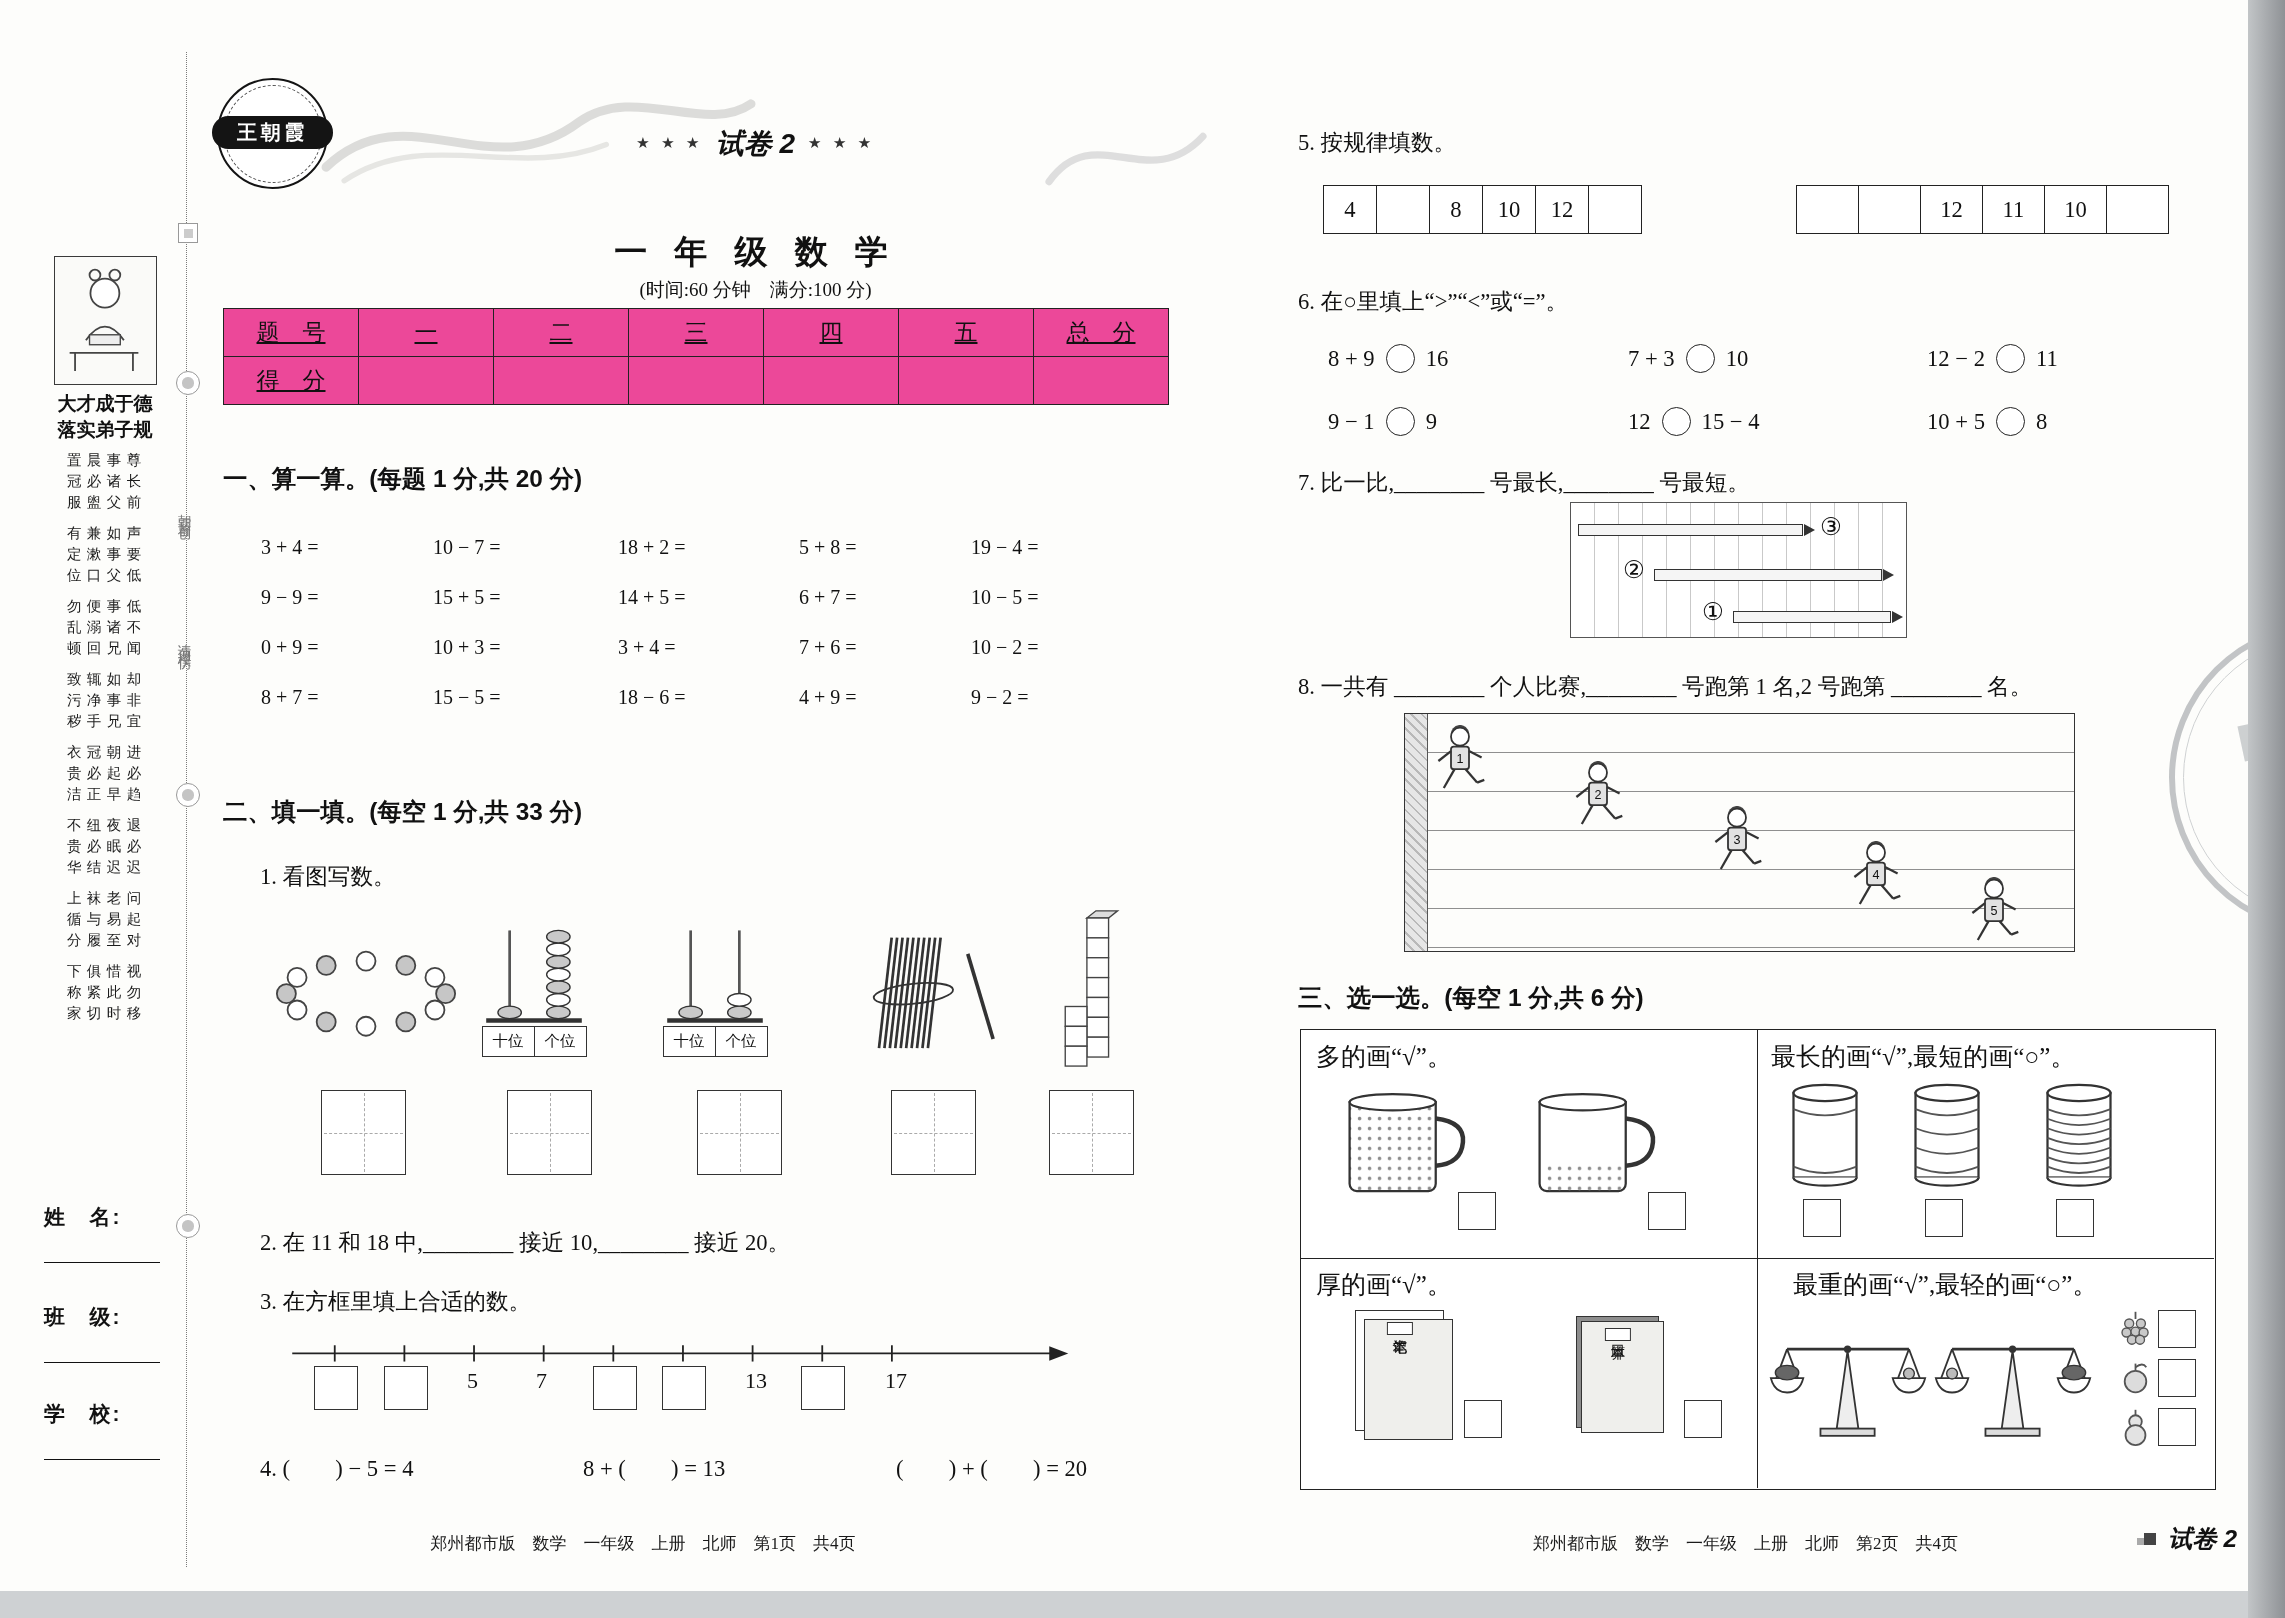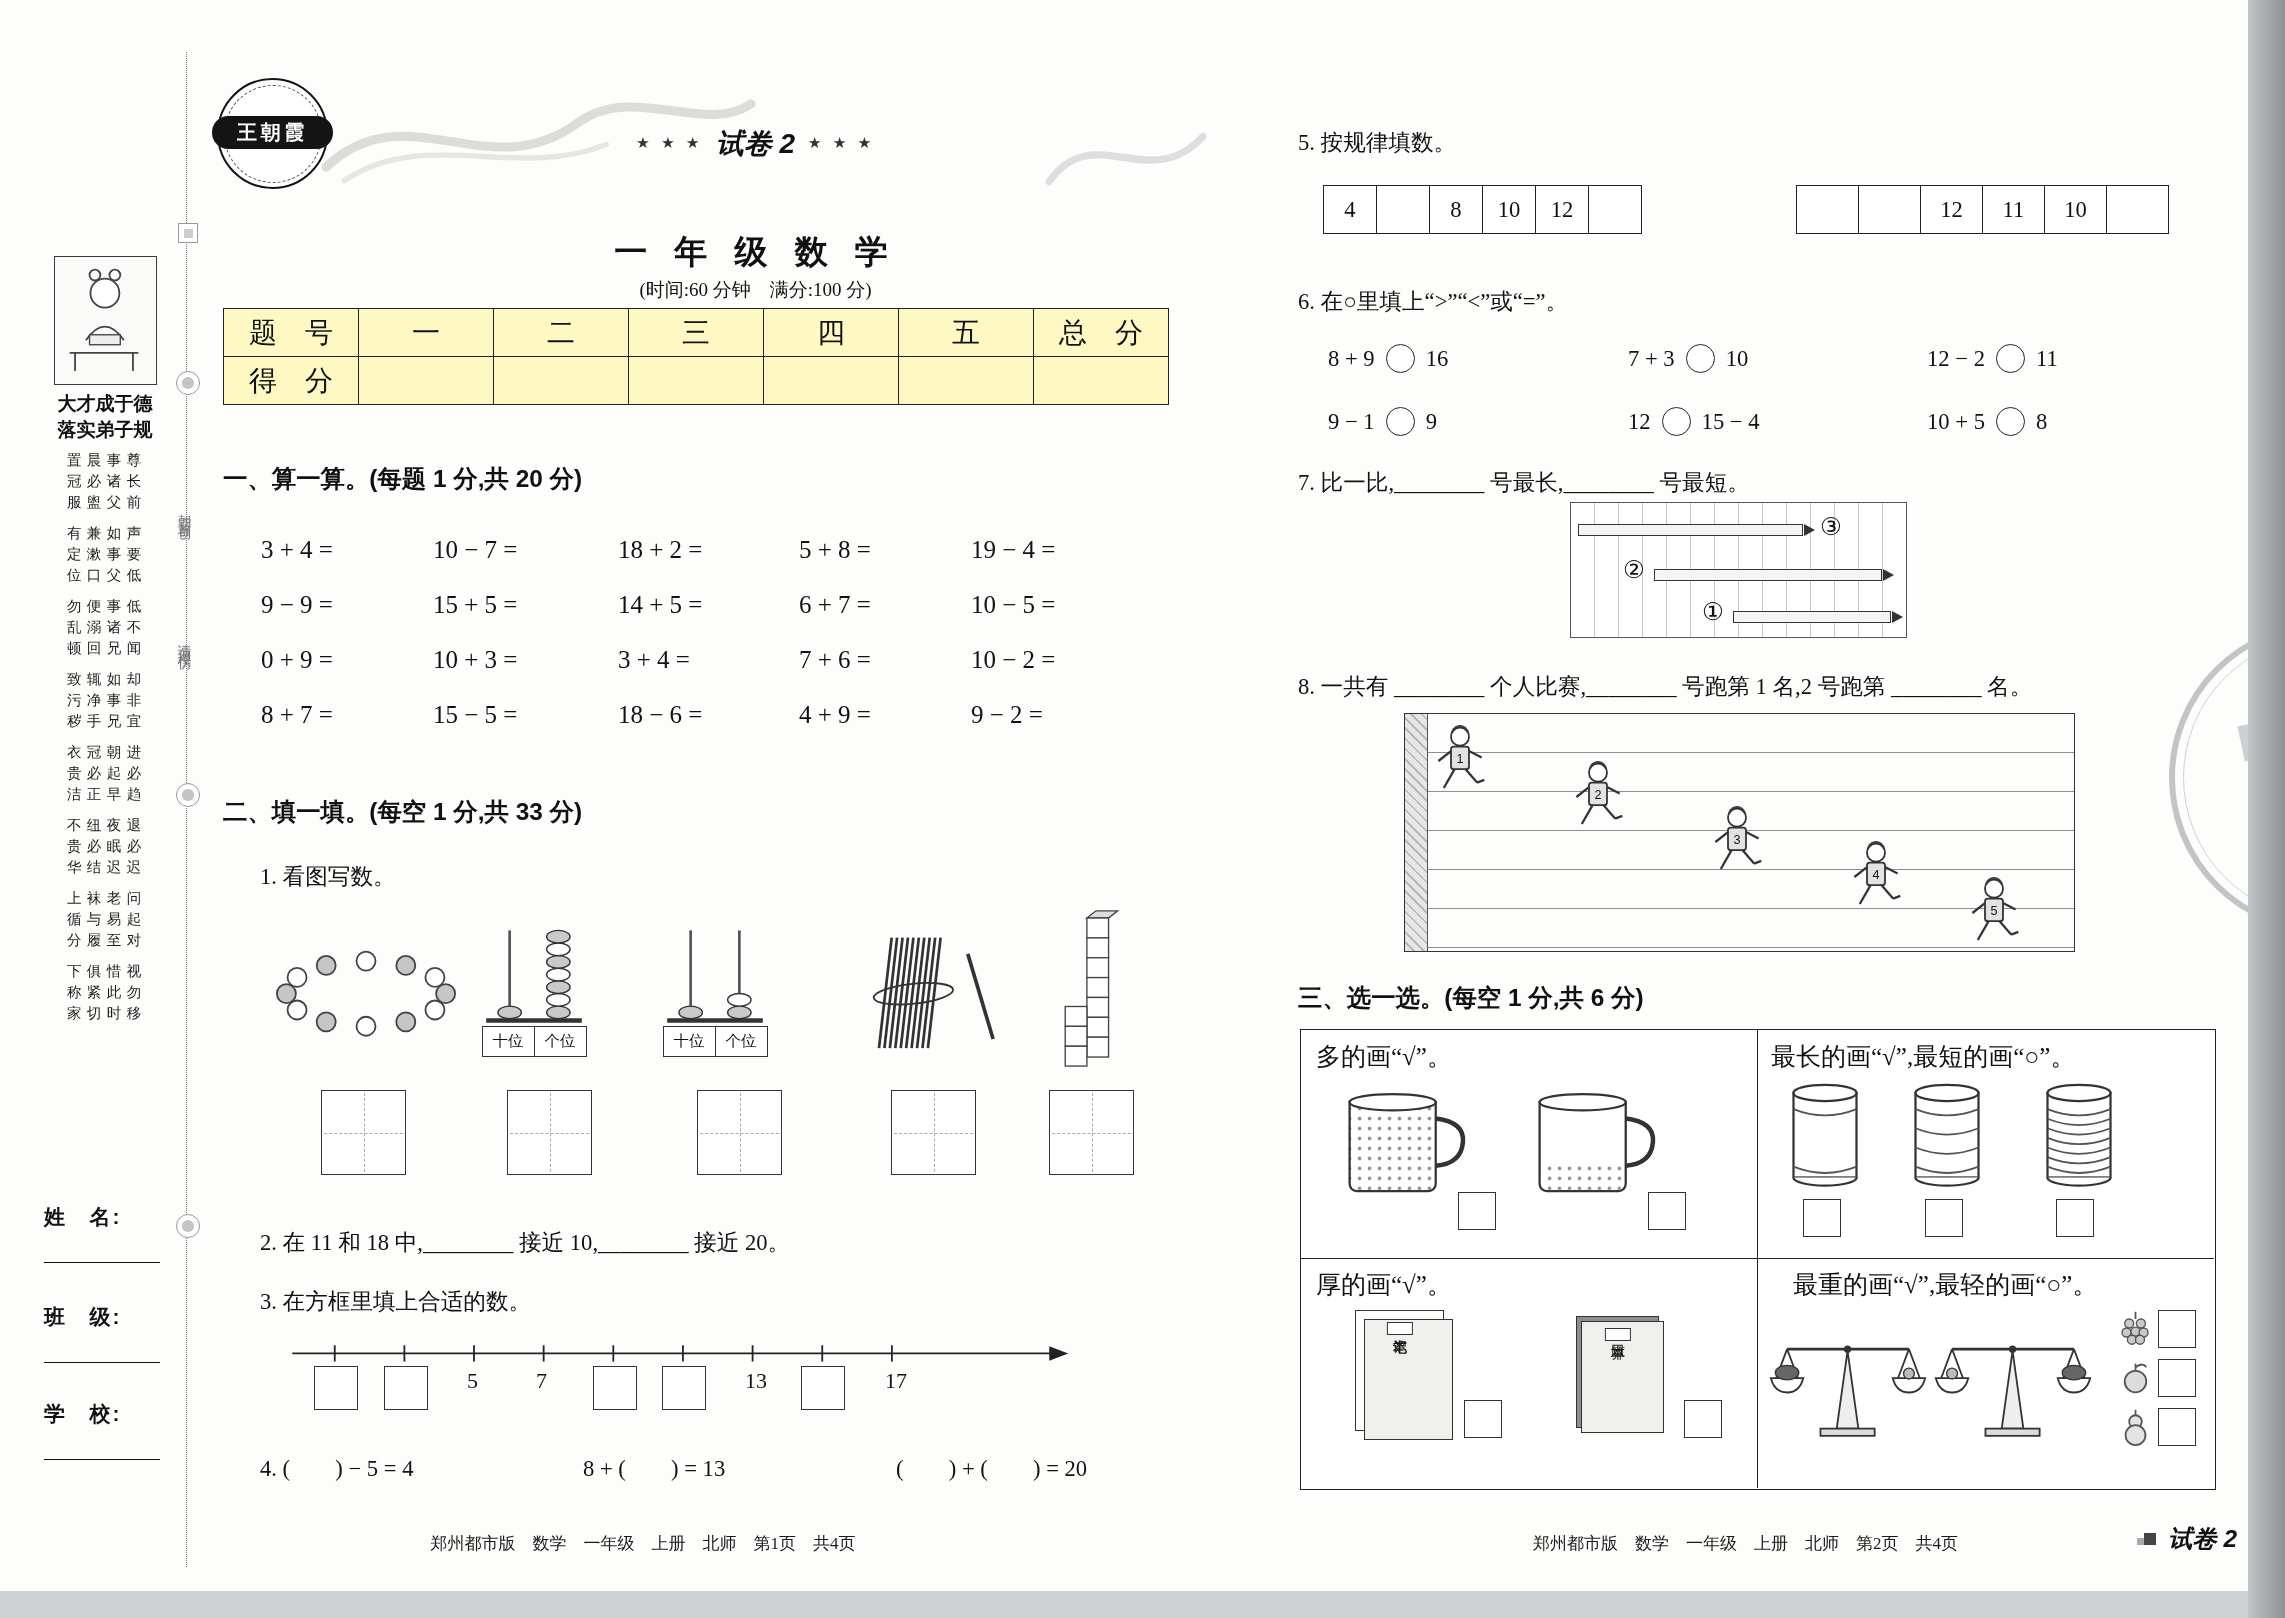--- a/index.html
+++ b/index.html
@@ -39,27 +39,27 @@
 
   .stars-row{position:absolute;left:543px;top:125px;width:425px;text-align:center;}
   .star-sm{font-size:15.4px;color:#333;vertical-align:5.4px;letter-spacing:3.6px;}
   .exam-no{font-size:28px;font-style:italic;margin:0 9px;}
   .title-bar{position:absolute;left:351px;top:177px;width:819px;height:43px;background:#ebebe8;border-radius:9px;
              text-align:center;font-size:26px;line-height:43px;z-index:1;}
   .grade{position:absolute;left:543px;top:230px;width:425px;text-align:center;font-size:33px;letter-spacing:9px;}
   .meta{position:absolute;left:543px;top:277px;width:425px;text-align:center;font-size:19px;}
 
   table.score{border-collapse:collapse;position:absolute;left:223px;top:308px;}
-  table.score td{border:1.8px solid #222;width:134px;height:47px;text-align:center;font-size:28px;padding:0;background:#fef9c3;}
+  table.score td{border:1.8px solid #222;width:134px;height:47px;text-align:center;font-size:23px;padding:0;background:#ec4899;text-decoration:underline;}
 
   .sec-heading{position:absolute;font-size:24.4px;}
   .q-text{position:absolute;font-size:22.6px;}
 
   #arith{position:absolute;left:261px;top:536px;width:932px;}
-  .arith-row{display:grid;grid-template-columns:172px 185px 181px 172px 181px;margin-bottom:27px;font-size:25px;}
+  .arith-row{display:grid;grid-template-columns:172px 185px 181px 172px 181px;margin-bottom:27px;font-size:20px;}
 
   .tian{position:absolute;width:83px;height:83px;border:1.8px solid #333;background:#fff;}
   .tian::before{content:"";position:absolute;left:1.8px;right:1.8px;top:50%;border-top:1.4px dashed #aaa;}
   .tian::after{content:"";position:absolute;top:1.8px;bottom:1.8px;left:50%;border-left:1.4px dashed #aaa;}
 
   .nl-num{position:absolute;font-size:22px;}
   .nl-box{position:absolute;width:42px;height:42px;border:1.8px solid #333;background:#fff;}
 
   .footer{position:absolute;font-size:17px;color:#1a1a1a;text-align:center;}
 

